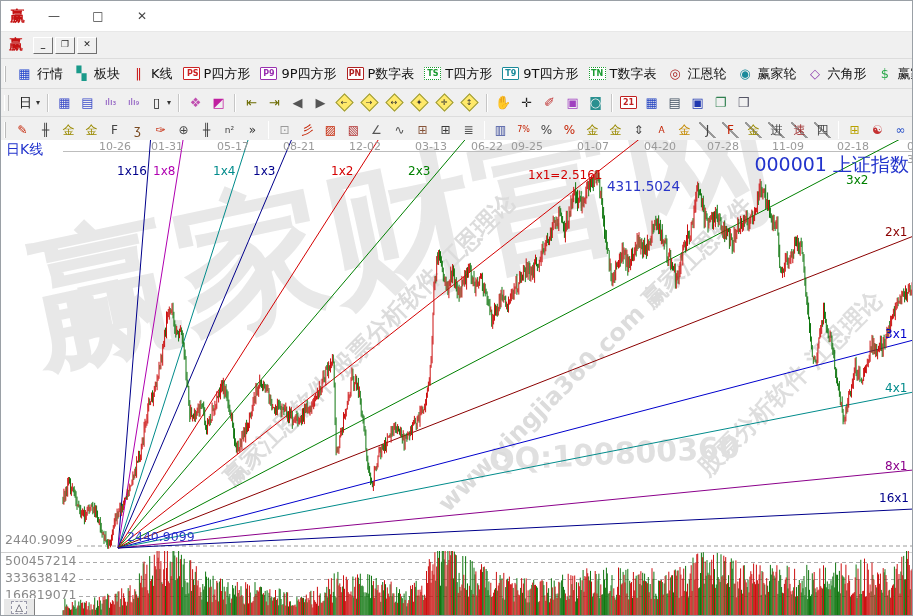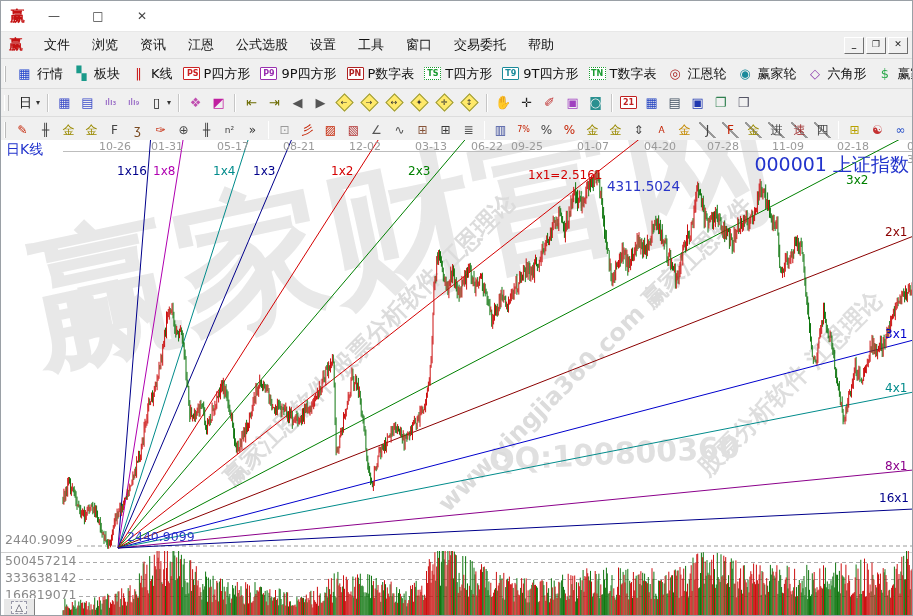--- a/index.html
+++ b/index.html
@@ -60,32 +60,20 @@
 
   <div class="titlebar">
     <span class="app-ico">赢</span>
     <span class="wbtn">—</span>
     <span class="wbtn">□</span>
     <span class="wbtn">✕</span>
   </div>
 
   <div class="menubar">
     <span class="mlogo">赢</span>
-    <span id="menu-items">
-        <span class="mitem">文件</span>
-        <span class="mitem">浏览</span>
-        <span class="mitem">资讯</span>
-        <span class="mitem">江恩</span>
-        <span class="mitem">公式选股</span>
-        <span class="mitem">设置</span>
-        <span class="mitem">工具</span>
-        <span class="mitem">窗口</span>
-        <span class="mitem">交易委托</span>
-        <span class="mitem">帮助</span>
-      </span>
     <span class="mdigrp">
       <span class="mdib">_</span>
       <span class="mdib">❐</span>
       <span class="mdib">✕</span>
     </span>
   </div>
 
   <div class="toolbar tb1" id="tb1">
       <span class="grip"></span>
       <span class="tbtn lab">

